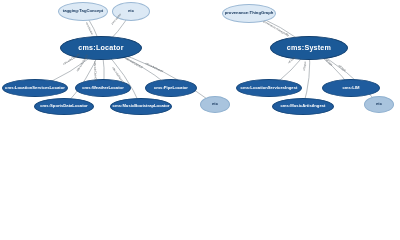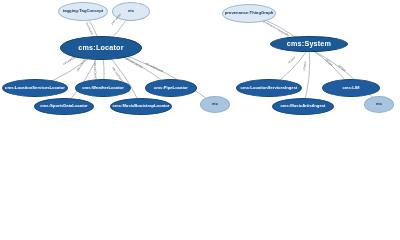--- a/index.html
+++ b/index.html
@@ -68,21 +68,21 @@
       </div>
       <div class="node ell-dark" style="left: 110px; top: 98px; width: 62px; height: 17px; font-size: 4.2px;">
         <span>cms:MusicBootstrapLocator</span>
       </div>
       <div class="node ell-dark" style="left: 145px; top: 79px; width: 52px; height: 18px; font-size: 4.2px;">
         <span>cms:PipeLocator</span>
       </div>
       <div class="node ell-mid" style="left: 200px; top: 96px; width: 30px; height: 17px; font-size: 4.2px;">
         <span>etc</span>
       </div>
-      <div class="node hub" style="left: 270px; top: 36px; width: 78px; height: 16px; font-size: 7.2px; letter-spacing: 0.2px;">
+      <div class="node hub" style="left: 270px; top: 36px; width: 78px; height: 24px; font-size: 7.2px; letter-spacing: 0.2px;">
         <span>cms:System</span>
       </div>
       <div class="node ell-light" style="left: 222px; top: 4px; width: 54px; height: 19px; font-size: 4.2px;">
         <span>provenance:ThingGraph</span>
       </div>
       <div class="node ell-dark" style="left: 236px; top: 79px; width: 66px; height: 18px; font-size: 4.2px;">
         <span>cms:LocationServicesIngest</span>
       </div>
       <div class="node ell-dark" style="left: 272px; top: 98px; width: 62px; height: 17px; font-size: 4.2px;">
         <span>cms:MusicArtistIngest</span>

